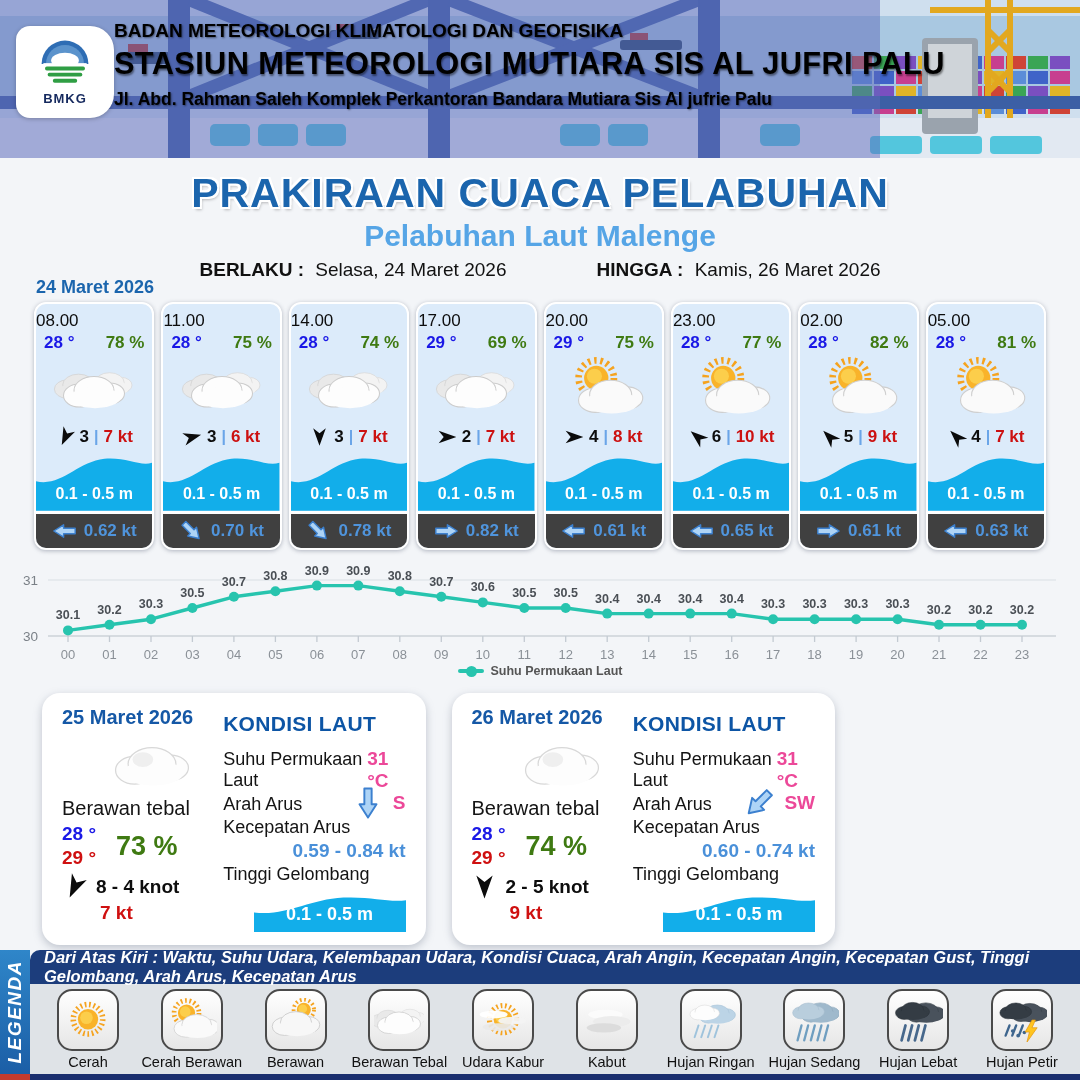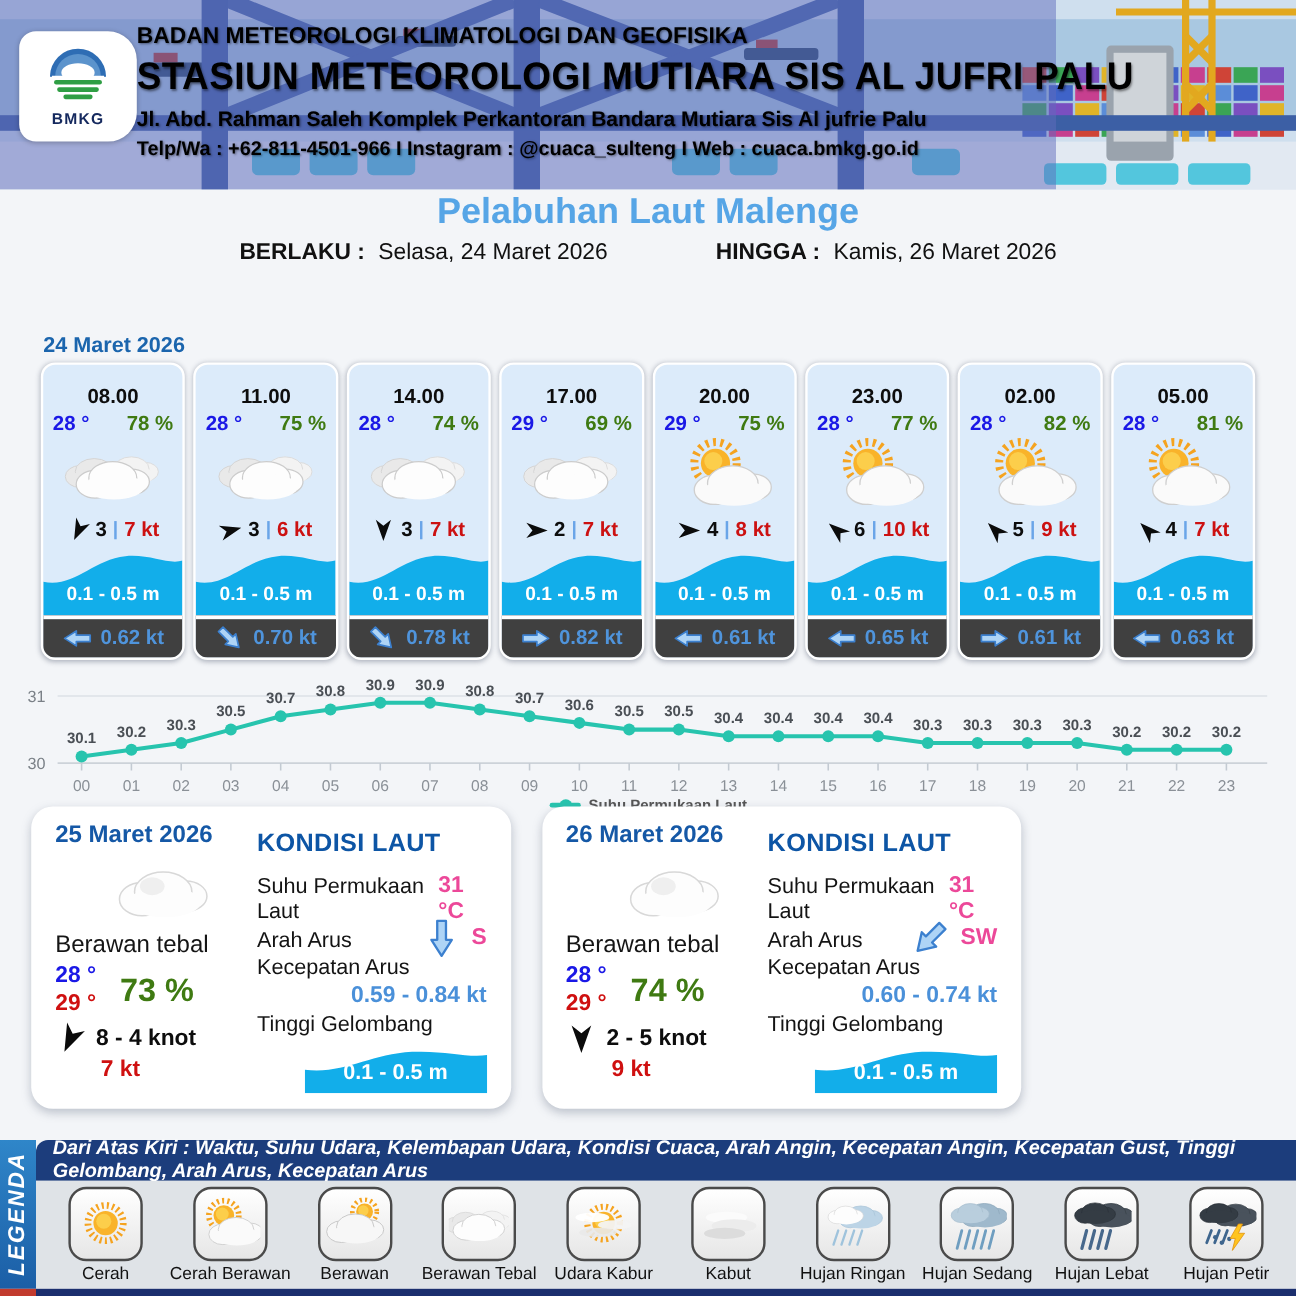--- a/index.html
+++ b/index.html
@@ -30,21 +30,21 @@
   .valid-row span.v{font-weight:400;margin-left:6px;}
 
   .date-label{position:absolute;top:277px;left:36px;font-size:18px;font-weight:800;color:#1b65ad;}
 
   
   .cards-row{position:absolute;top:302px;left:0;width:1080px;padding:0 34px;box-sizing:border-box;
              display:flex;gap:7px;}
   .fcard{flex:1;height:248px;background:#dcebfa;border:2px solid #fff;border-radius:12px;
          box-shadow:0 1px 4px rgba(90,100,120,.45);display:flex;flex-direction:column;
          overflow:hidden;box-sizing:border-box;}
-  .c-time{text-align:center;font-size:17px;font-weight:700;margin-top:17px;color:#0d0d0d;}
+  .c-time{text-align:left;font-size:17px;font-weight:400;margin-top:7px;color:#0d0d0d;}
   .c-row{display:flex;justify-content:space-between;padding:2px 8px 0 8px;}
   .c-temp{color:#1a18e6;font-weight:800;font-size:17px;}
   .c-hum{color:#3f7a12;font-weight:800;font-size:17px;}
   .c-icon{height:72px;display:flex;align-items:center;justify-content:center;padding:2px 10px;}
   .c-icon svg{width:86px;height:62px;}
   .c-wind{height:30px;display:flex;align-items:center;justify-content:center;gap:5px;}
   .c-wspd{font-size:17px;font-weight:800;color:#0d0d0d;}
   .c-sep{color:#6aa5e8;font-weight:700;font-size:16px;}
   .c-gust{color:#cc1111;font-weight:800;font-size:17px;}
   .c-wave{position:relative;height:64px;margin-top:2px;}
@@ -62,21 +62,21 @@
   .ylab{font-size:13.5px;fill:#7a8087;text-anchor:end;}
   .xlab{font-size:13px;fill:#8a9097;text-anchor:middle;}
   .dlab{font-size:12.5px;font-weight:700;fill:#4a4f55;text-anchor:middle;}
   .chart-legend{display:flex;align-items:center;justify-content:center;gap:7px;margin-top:0px;}
   .cl-swatch{width:26px;height:4px;border-radius:2px;background:#27c4ae;position:relative;}
   .cl-swatch::after{content:"";position:absolute;left:8px;top:-3.5px;width:11px;height:11px;
                     border-radius:50%;background:#27c4ae;}
   .cl-text{font-size:12.5px;font-weight:700;color:#555;}
 
   
-  .day-row{position:absolute;top:672px;left:0;width:877px;padding:0 26px;box-sizing:border-box;
+  .day-row{position:absolute;top:693px;left:0;width:877px;padding:0 42px;box-sizing:border-box;
            display:flex;gap:26px;}
   .day-card{flex:1;height:252px;background:#fff;border-radius:18px;box-sizing:border-box;
             box-shadow:0 3px 8px rgba(110,120,140,.4);padding:13px 20px;display:flex;gap:10px;}
   .dc-left{width:44%;display:flex;flex-direction:column;}
   .dc-date{font-size:20px;font-weight:800;color:#1558a6;}
   .dc-icon{width:112px;height:64px;margin:2px 0 0 34px;}
   .dc-icon svg{width:100%;height:100%;}
   .dc-cond{font-size:20px;color:#151515;margin-top:2px;}
   .dc-temps{display:flex;align-items:center;margin-top:2px;}
   .dc-tcol{display:flex;flex-direction:column;line-height:24px;}
@@ -229,25 +229,25 @@
         <rect x="16" y="47" width="28" height="4.5" rx="2"></rect>
       </g>
     </svg>
     <div class="logo-text">BMKG</div>
   </div>
 
   <div class="hdr-text">
     <div class="hdr-l1">BADAN METEOROLOGI KLIMATOLOGI DAN GEOFISIKA</div>
     <div class="hdr-l2">STASIUN METEOROLOGI MUTIARA SIS AL JUFRI PALU</div>
     <div class="hdr-l3">Jl. Abd. Rahman Saleh Komplek Perkantoran Bandara Mutiara Sis Al jufrie Palu</div>
-    <div class="hdr-l4">Telp/Wa : +62-811-4501-966  I  Instagram : @cuaca_sulteng  I  Web : cuaca.bmkg.go.id</div>
   </div>
 </div>
 
 <div class="title-block">
+  <div class="main-title">PRAKIRAAN CUACA PELABUHAN</div>
   <div class="sub-title">Pelabuhan Laut Malenge</div>
   <div class="valid-row">
     <div>
       <b>BERLAKU :</b>
       <span class="v">Selasa, 24 Maret 2026</span>
     </div>
     <div>
       <b>HINGGA :</b>
       <span class="v">Kamis, 26 Maret 2026</span>
     </div>

